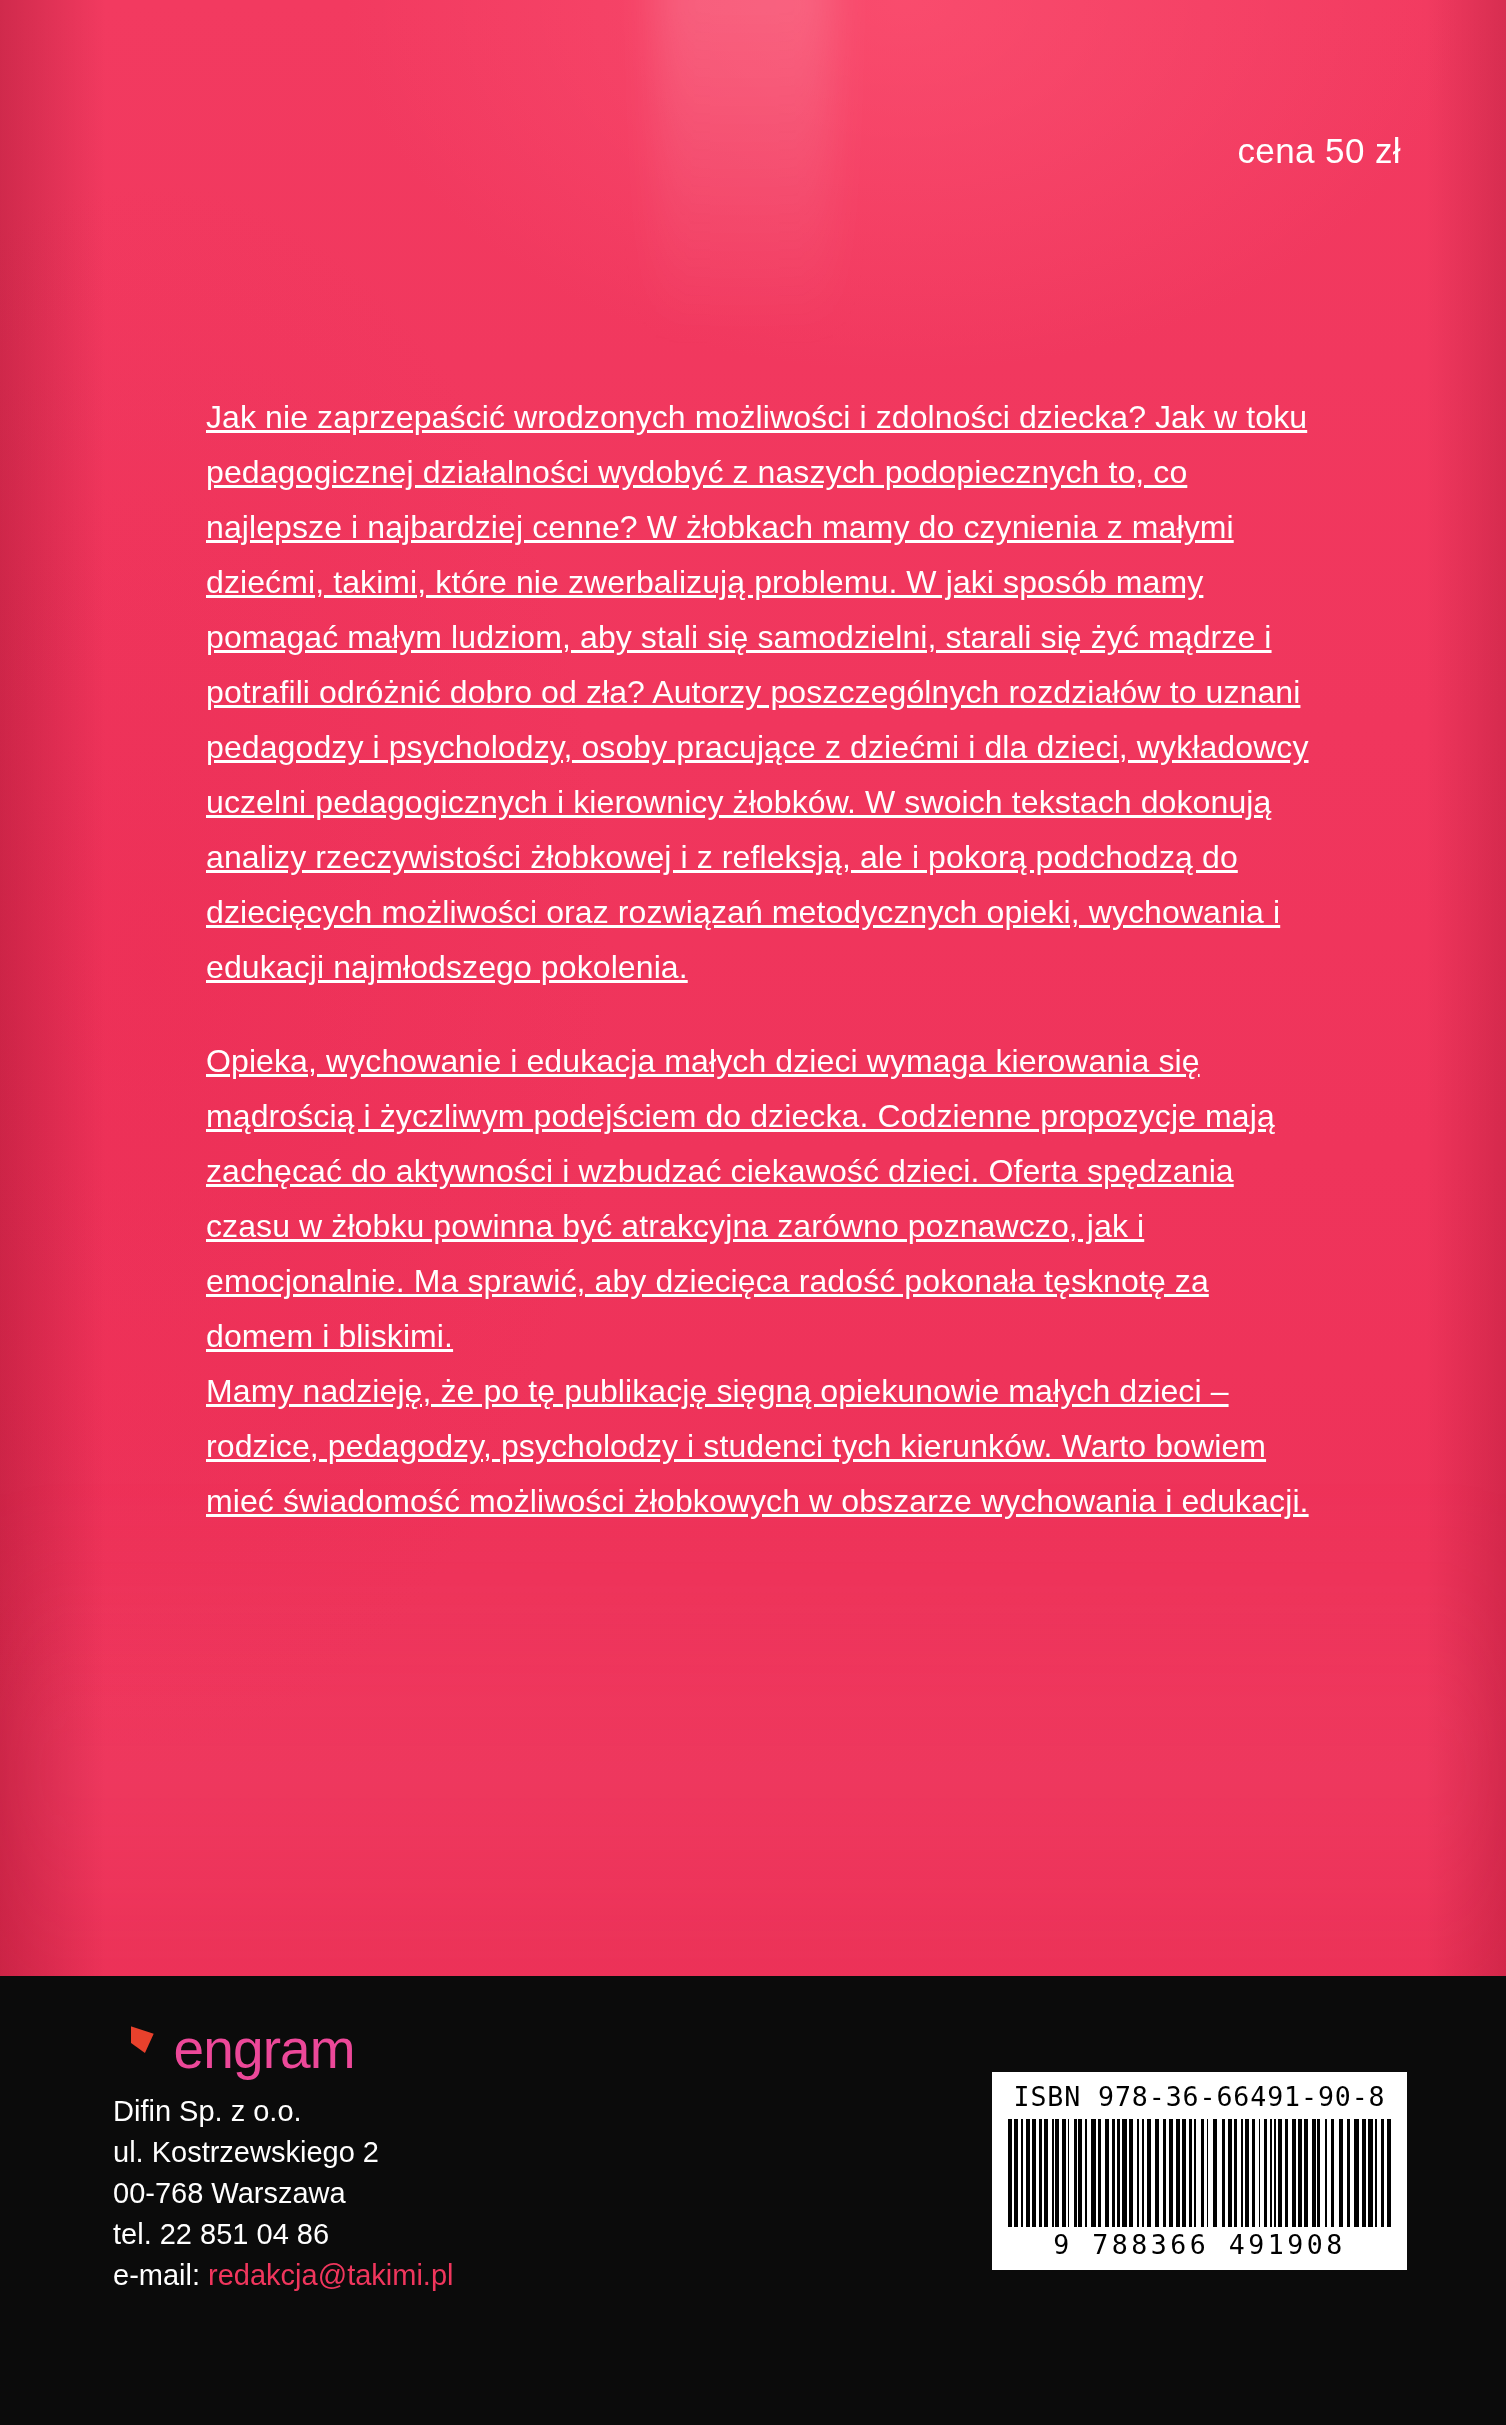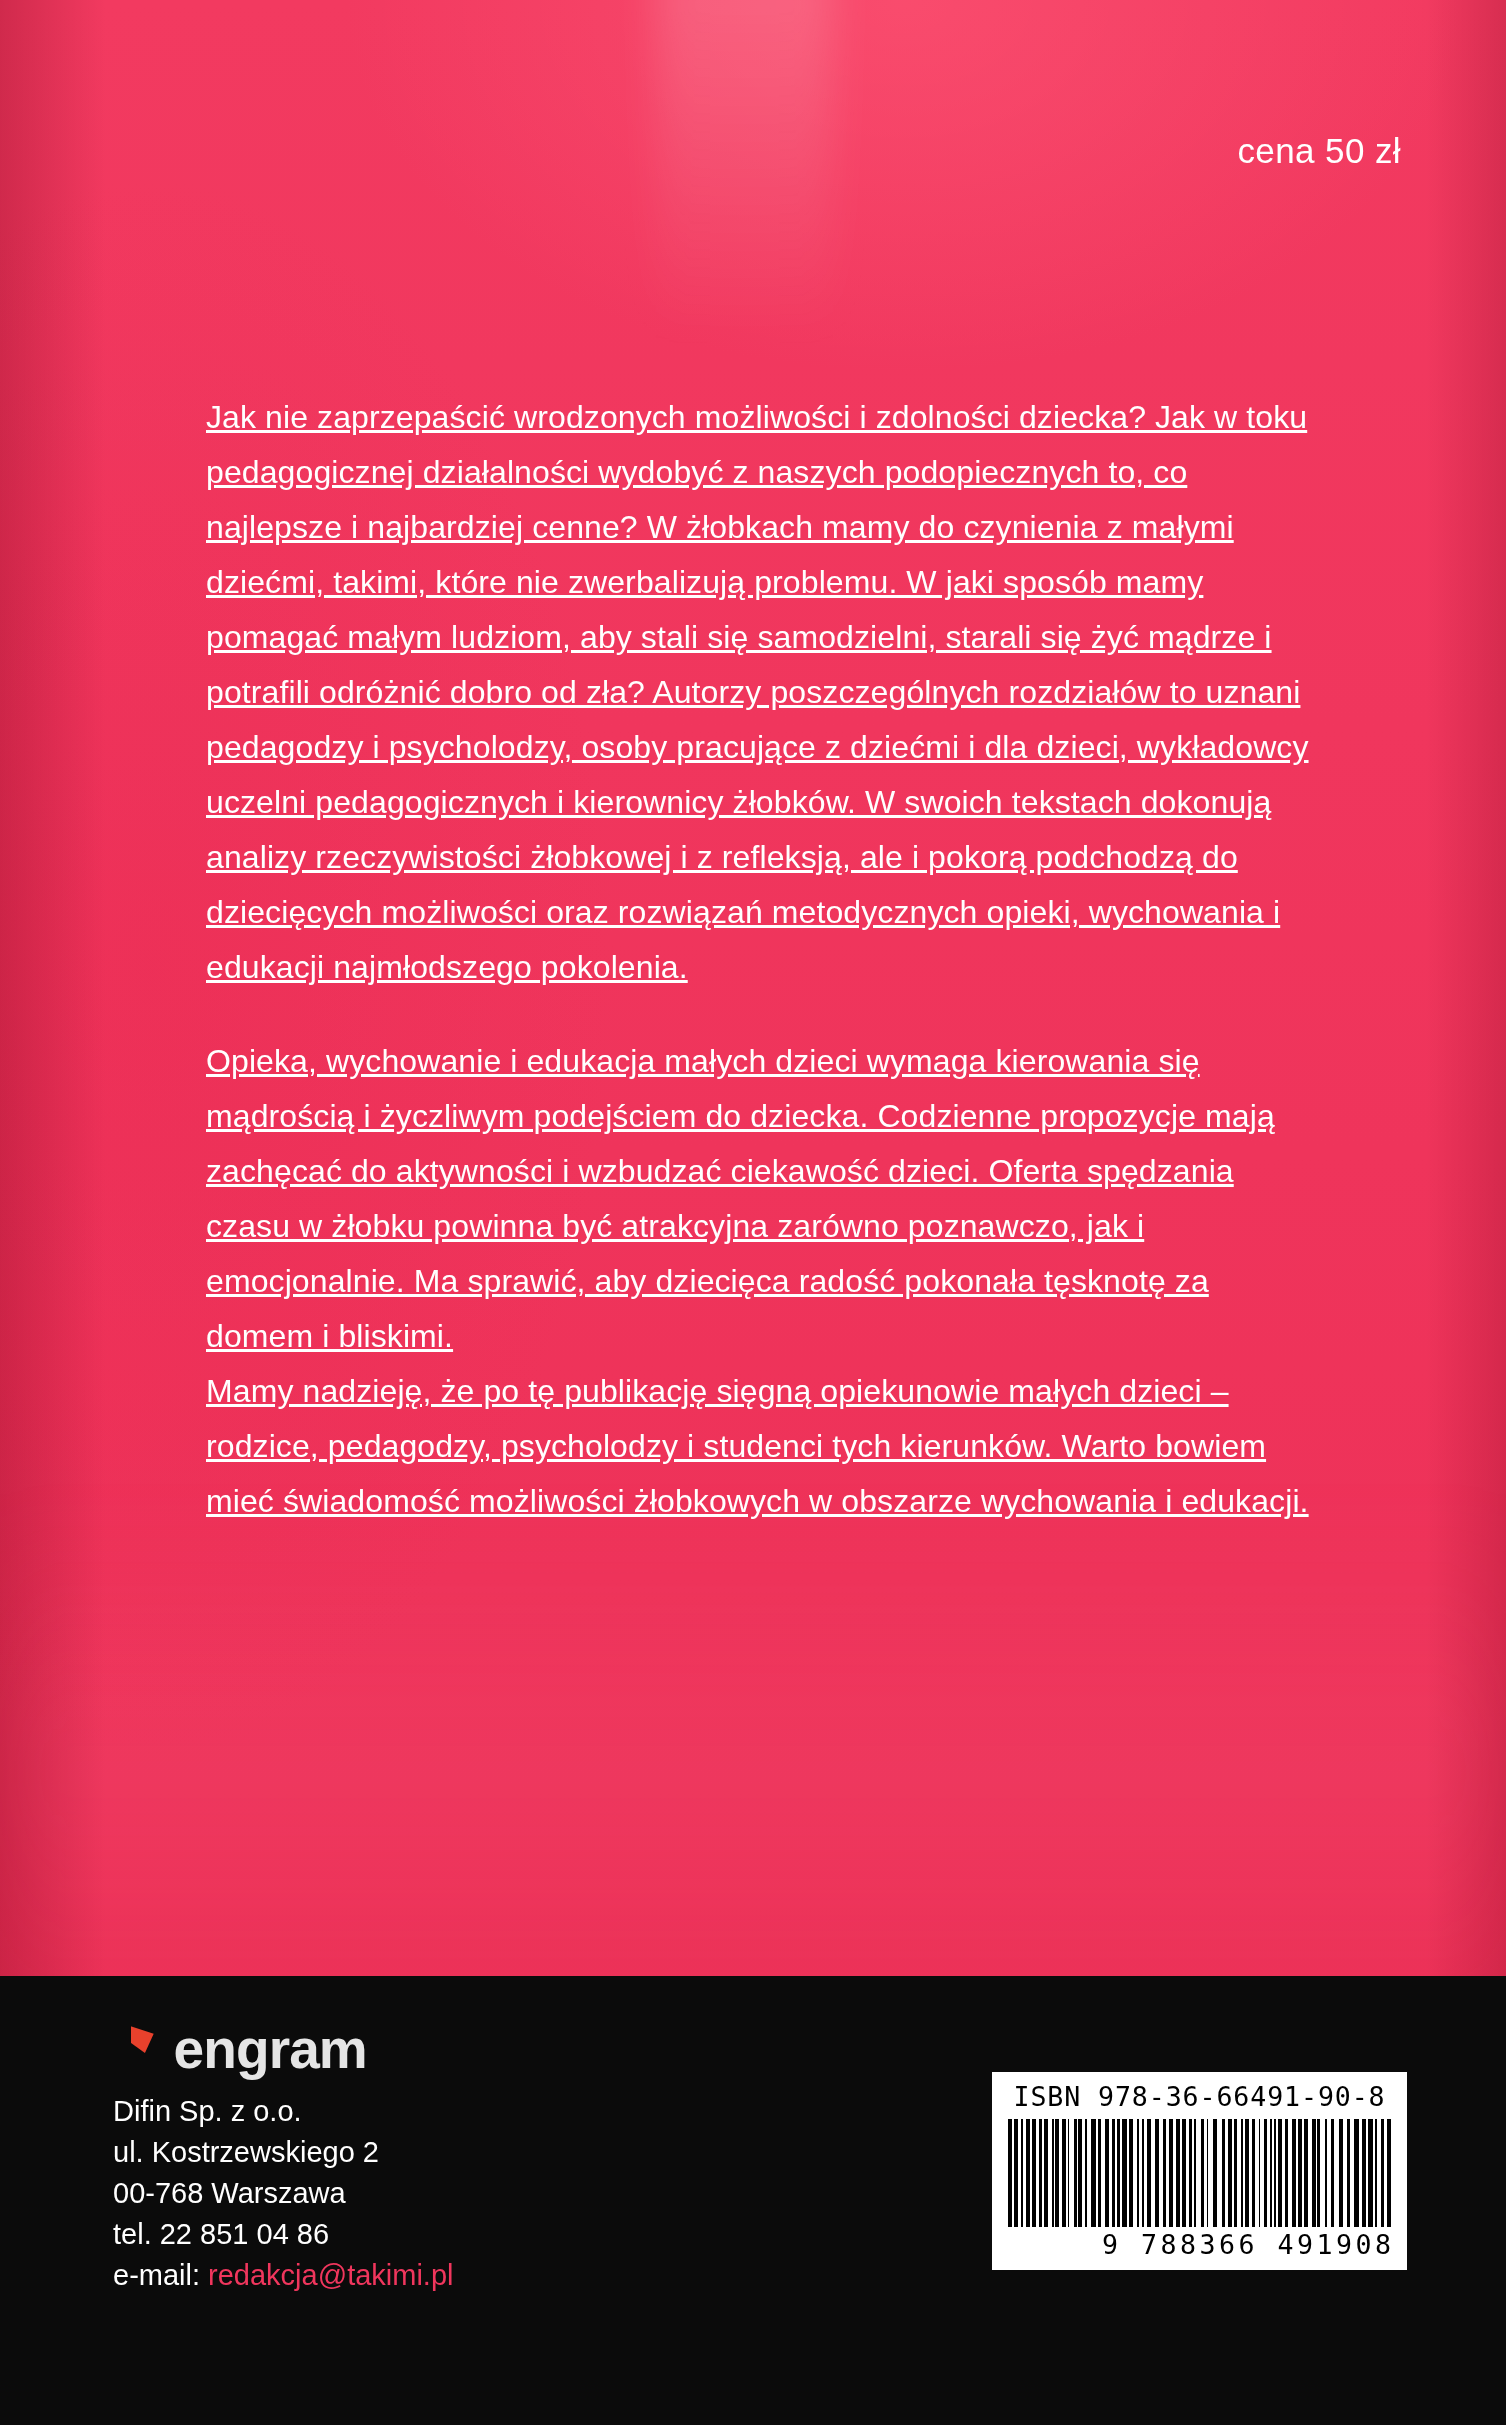--- a/index.html
+++ b/index.html
@@ -119,23 +119,23 @@
   .logo-mark .bird2 {
     position: absolute;
     left: 17.7px;
     top: 1.8px;
     width: 23px;
     height: 26.6px;
     background: #e8412c;
     clip-path: polygon(0 0, 100% 28%, 62% 100%, 0 62%);
   }
   .logo-text {
-    color: #e5e5e5;
+    color: #ec4899;
     font-size: 55px;
-    font-weight: bold;
+    font-weight: normal;
     letter-spacing: -0.9px;
     line-height: 55px;
   }
   .addr {
     margin-top: 14px;
     color: #ffffff;
     font-size: 29px;
     line-height: 41px;
   }
   .addr .mail-label { color: #ffffff; }
@@ -181,21 +181,21 @@
   .barcode i {
     display: block;
     background: #000;
     height: 100%;
   }
   .barcode-digits {
     font-family: "DejaVu Sans Mono", monospace;
     font-size: 26.6px;
     letter-spacing: 3.5px;
     color: #000;
-    text-align: right;
+    text-align: center;
     margin-top: 1.8px;
     white-space: nowrap;
   }
 </style>
 </head>
 <body>
 
 <div class="cover">
   <div class="glare-a"></div>
   <div class="glare-b"></div>

